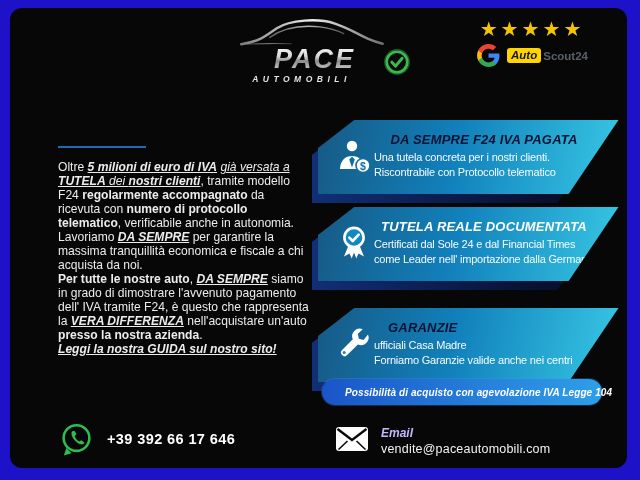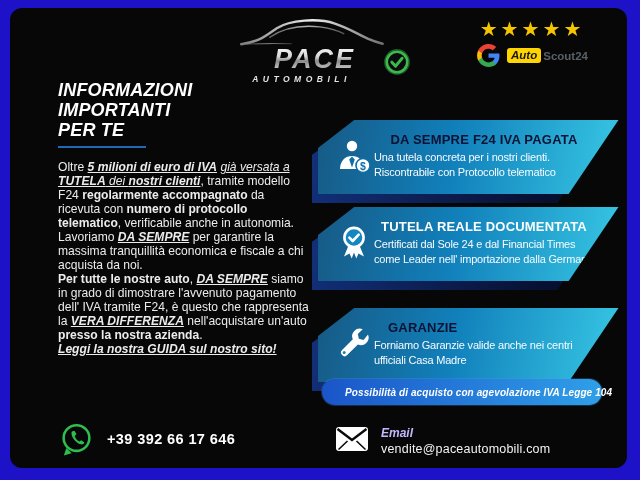--- a/index.html
+++ b/index.html
@@ -55,21 +55,21 @@
     clip-path:polygon(10% 0,100% 0,84% 100%,0 100%,0 30%);
   }
   .card-face {
     position:absolute; inset:0;
     background:linear-gradient(100deg,#175a85 0%,#1180bb 45%,#38c8e5 100%);
     clip-path:polygon(12% 0,99.5% 0,83% 100%,0 100%,0 38%);
     display:flex; align-items:center; padding:5px 26px 7px 16px;
   }
   .card-icon { width:40px; flex-shrink:0; display:flex; justify-content:center; }
   .card-text { flex:1; min-width:0; }
-  .card-title { font-size:13px; font-weight:800; letter-spacing:.2px; text-align:center; margin-bottom:3px; white-space:nowrap; }
+  .card-title { font-size:13px; font-weight:800; font-style:italic; letter-spacing:.2px; text-align:center; margin-bottom:3px; white-space:nowrap; }
   .card-title.left { text-align:left; padding-left:14px; }
   .card-line { color:#f7fbff; font-size:11px; line-height:15.5px; letter-spacing:-.2px; white-space:nowrap; }
 
   
   .law-pill {
     position:absolute; left:312px; top:371px; width:280px; height:26px; border-radius:14px;
     background:linear-gradient(90deg,#1a55c9 0%,#2f9fe8 100%);
     display:flex; align-items:center; gap:7px; padding:0 16px;
     box-shadow:0 0 0 1px rgba(80,150,255,.25);
   }
@@ -120,25 +120,20 @@
         <path fill="#FBBC05" d="M11.6 28c-.4-1.3-.7-2.6-.7-4s.3-2.7.7-4v-5.8H4.2C2.8 17.1 2 20.4 2 24s.8 6.9 2.2 9.8L11.6 28z"></path>
         <path fill="#EA4335" d="M24 10.8c3.3 0 6.2 1.1 8.5 3.3l6.3-6.3C35 4.1 30 2 24 2 15.4 2 7.9 6.9 4.2 14.2l7.4 5.8c1.7-5.3 6.6-9.2 12.4-9.2z"></path>
       </svg>
       <span class="as-badge">
         <span class="as-auto">Auto</span>
         <span class="as-scout">Scout24</span>
       </span>
     </div>
   </div>
 
-  <div class="headline">
-    <div>INFORMAZIONI</div>
-    <div>IMPORTANTI</div>
-    <div>PER TE</div>
-  </div>
   <div class="divider"></div>
 
   <div class="intro"><span>Oltre </span><span style="font-weight: 700; font-style: italic; text-decoration: underline;">5 milioni di euro di IVA</span><span> </span><span style="font-style: italic; text-decoration: underline;">già versata a </span><span style="font-weight: 700; font-style: italic; text-decoration: underline;">TUTELA</span><span style="font-style: italic; text-decoration: underline;"> dei </span><span style="font-weight: 700; font-style: italic; text-decoration: underline;">nostri clienti</span><span>, tramite modello F24 </span><span style="font-weight: 700;">regolarmente accompagnato</span><span> da ricevuta con </span><span style="font-weight: 700;">numero di protocollo telematico</span><span>, verificabile anche in autonomia. Lavoriamo </span><span style="font-weight: 700; font-style: italic; text-decoration: underline;">DA SEMPRE</span><span> per garantire la massima tranquillità economica e fiscale a chi acquista da noi.</span><br><span style="font-weight: 700;">Per tutte le nostre auto</span><span>, </span><span style="font-weight: 700; font-style: italic; text-decoration: underline;">DA SEMPRE</span><span> siamo in grado di dimostrare l'avvenuto pagamento dell' IVA tramite F24, è questo che rappresenta la </span><span style="font-weight: 700; font-style: italic; text-decoration: underline;">VERA DIFFERENZA</span><span> nell'acquistare un'auto </span><span style="font-weight: 700;">presso la nostra azienda</span><span>.</span><br><span style="font-weight: 700; font-style: italic; text-decoration: underline;">Leggi la nostra GUIDA sul nostro sito!</span></div>
 
   <div class="cards">
 
     <div class="card" style="top:112px">
       <div class="card-shadow"></div>
       <div class="card-face">
         <div class="card-icon">
@@ -181,22 +176,22 @@
       <div class="card-shadow"></div>
       <div class="card-face">
         <div class="card-icon">
           <svg width="36" height="36" viewBox="0 0 36 36">
             <path fill="#fff" d="M31 5.5a7.6 7.6 0 0 1-10.1 9.9L10.2 26.1a3.6 3.6 0 1 1-5.1-5.1L15.8 10.3A7.6 7.6 0 0 1 25.7 .2l-4.9 4.9 1.1 4.7 4.7 1.1z" transform="translate(1,3)"></path>
             <circle cx="8.2" cy="26.6" r="1.5" fill="#1287c0"></circle>
           </svg>
         </div>
         <div class="card-text">
           <div class="card-title left" style="color: rgb(11, 18, 51);">GARANZIE</div>
+          <div class="card-line">ufficiali Casa Madre</div>
           <div class="card-line">Forniamo Garanzie valide anche nei centri</div>
-          <div class="card-line">ufficiali Casa Madre</div>
         </div>
       </div>
     </div>
 
   </div>
 
   <div class="law-pill">
     <svg width="17" height="17" viewBox="0 0 18 18">
       <rect x="7" y="0.5" width="5" height="17" fill="#16339d"></rect>
       <rect x="0.5" y="7" width="17" height="5" fill="#16339d"></rect>

